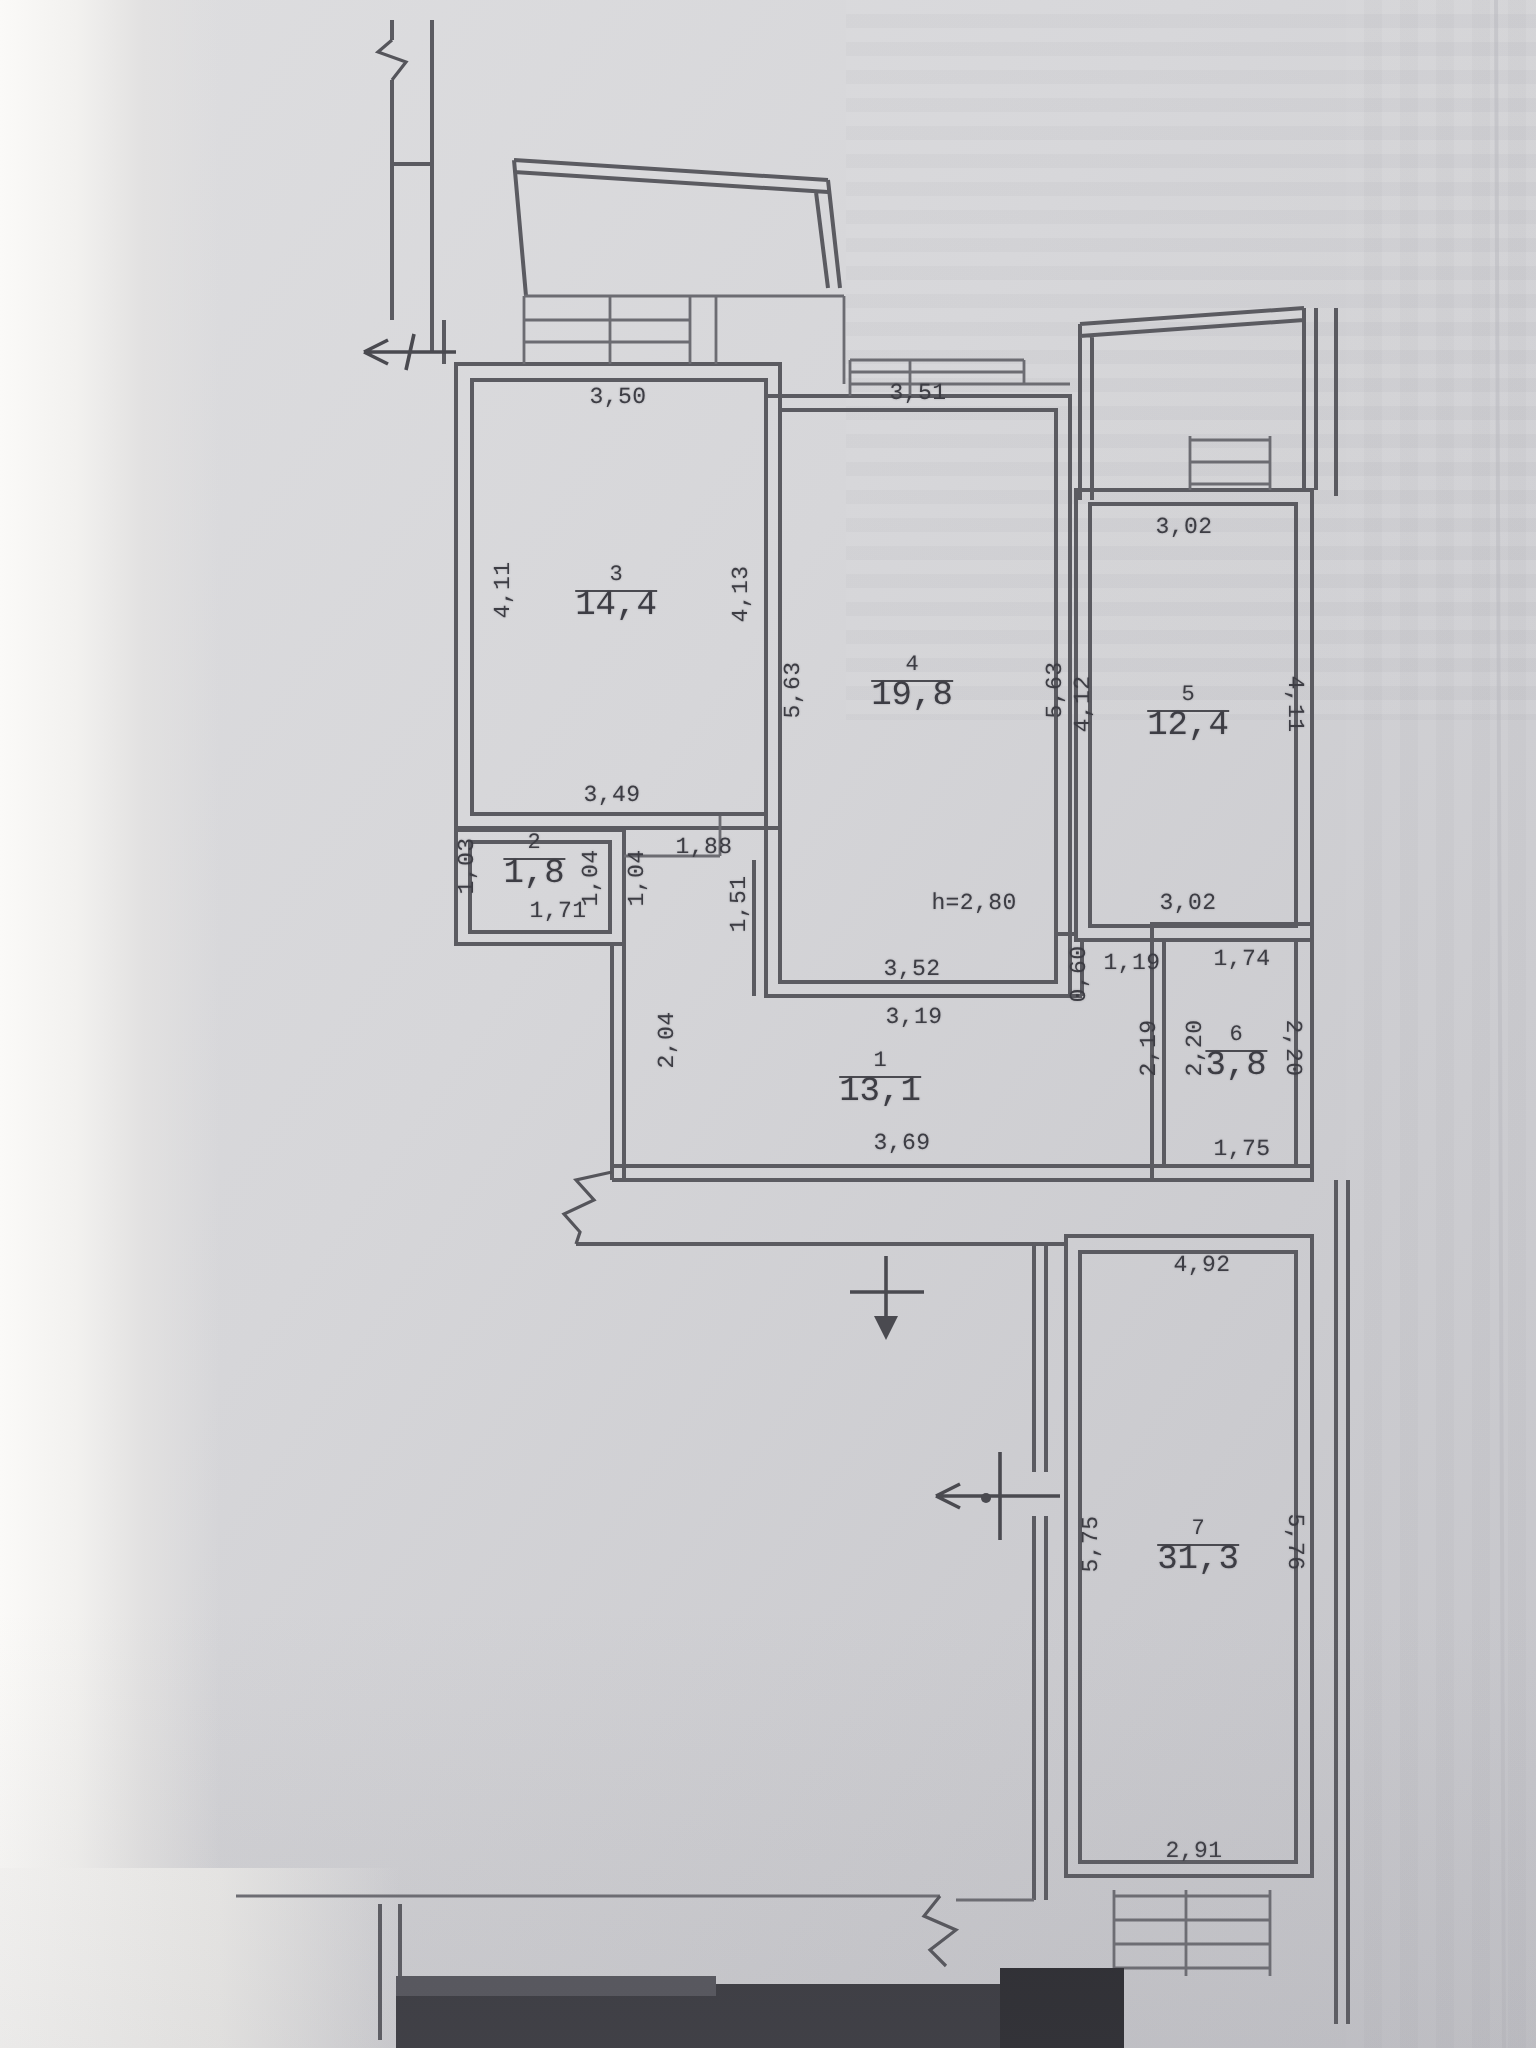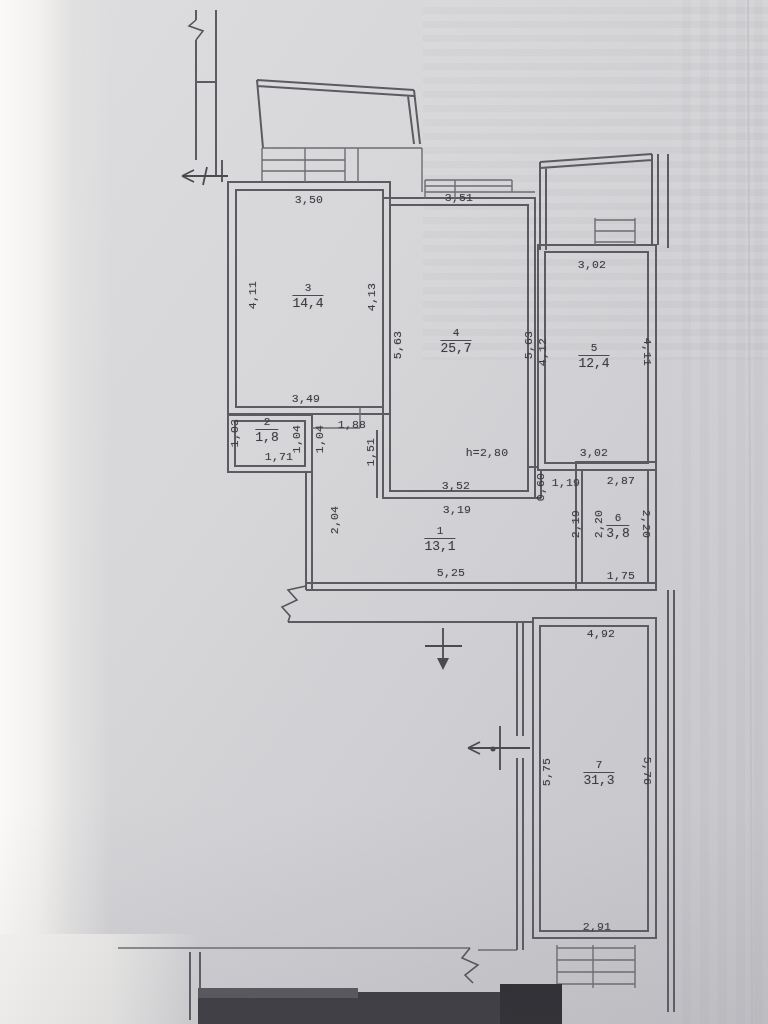--- a/index.html
+++ b/index.html
@@ -19,21 +19,21 @@
   svg{position:absolute;left:0;top:0;}
   .lbl{position:absolute;transform:translate(-50%,-50%);font-size:11.5px;color:#3d3d44;
     white-space:nowrap;letter-spacing:.2px;text-shadow:0 0 1px rgba(61,61,68,.35);}
   .vlbl{position:absolute;transform:translate(-50%,-50%) rotate(-90deg);font-size:11.5px;color:#3d3d44;
     white-space:nowrap;letter-spacing:.2px;text-shadow:0 0 1px rgba(61,61,68,.35);}
   .vlbl-cw{position:absolute;transform:translate(-50%,-50%) rotate(90deg);font-size:11.5px;color:#3d3d44;
     white-space:nowrap;letter-spacing:.2px;text-shadow:0 0 1px rgba(61,61,68,.35);}
   .room{position:absolute;transform:translate(-50%,-50%);text-align:center;color:#3d3d44;
     text-shadow:0 0 1px rgba(61,61,68,.35);}
   .room .rnum{font-size:11px;border-bottom:1.3px solid #4a4a50;padding:0 7px 1px 7px;line-height:12px;}
-  .room .rarea{font-size:13px;line-height:13px;padding-top:1px;}
+  .room .rarea{font-size:17px;line-height:13px;padding-top:1px;}
 </style>
 </head>
 <body>
 
 <div class="photo">
   <div class="texture-top"></div>
   <div class="texture-right"></div>
   <div class="paper-edge"></div>
   <div class="corner-bright"></div>
 
@@ -127,23 +127,23 @@
   <div class="lbl" style="left:459px;top:197px">3,51</div>
   <div class="lbl" style="left:592px;top:264px">3,02</div>
   <div class="lbl" style="left:306px;top:398px">3,49</div>
   <div class="lbl" style="left:352px;top:424px">1,88</div>
   <div class="lbl" style="left:279px;top:456px">1,71</div>
   <div class="lbl" style="left:487px;top:452px">h=2,80</div>
   <div class="lbl" style="left:456px;top:485px">3,52</div>
   <div class="lbl" style="left:457px;top:509px">3,19</div>
   <div class="lbl" style="left:566px;top:482px">1,19</div>
   <div class="lbl" style="left:594px;top:452px">3,02</div>
-  <div class="lbl" style="left:621px;top:480px">2,87</div>
+  <div class="lbl" style="left:621px;top:480px">1,74</div>
   <div class="lbl" style="left:621px;top:575px">1,75</div>
-  <div class="lbl" style="left:451px;top:572px">5,25</div>
+  <div class="lbl" style="left:451px;top:572px">3,69</div>
   <div class="lbl" style="left:601px;top:633px">4,92</div>
   <div class="lbl" style="left:597px;top:926px">2,91</div>
 
   <div class="vlbl" style="left:252px;top:295px">4,11</div>
   <div class="vlbl" style="left:371px;top:297px">4,13</div>
   <div class="vlbl" style="left:397px;top:345px">5,63</div>
   <div class="vlbl" style="left:528px;top:345px">5,63</div>
   <div class="vlbl" style="left:542px;top:352px">4,12</div>
   <div class="vlbl-cw" style="left:647px;top:352px">4,11</div>
   <div class="vlbl" style="left:234px;top:433px">1,03</div>
@@ -157,21 +157,21 @@
   <div class="vlbl-cw" style="left:646px;top:524px">2,20</div>
   <div class="vlbl" style="left:546px;top:772px">5,75</div>
   <div class="vlbl-cw" style="left:647px;top:771px">5,76</div>
 
   <div class="room" style="left:308px;top:296px">
     <div class="rnum">3</div>
     <div class="rarea">14,4</div>
   </div>
   <div class="room" style="left:456px;top:341px">
     <div class="rnum">4</div>
-    <div class="rarea">25,7</div>
+    <div class="rarea">19,8</div>
   </div>
   <div class="room" style="left:594px;top:356px">
     <div class="rnum">5</div>
     <div class="rarea">12,4</div>
   </div>
   <div class="room" style="left:267px;top:430px">
     <div class="rnum">2</div>
     <div class="rarea">1,8</div>
   </div>
   <div class="room" style="left:440px;top:539px">

